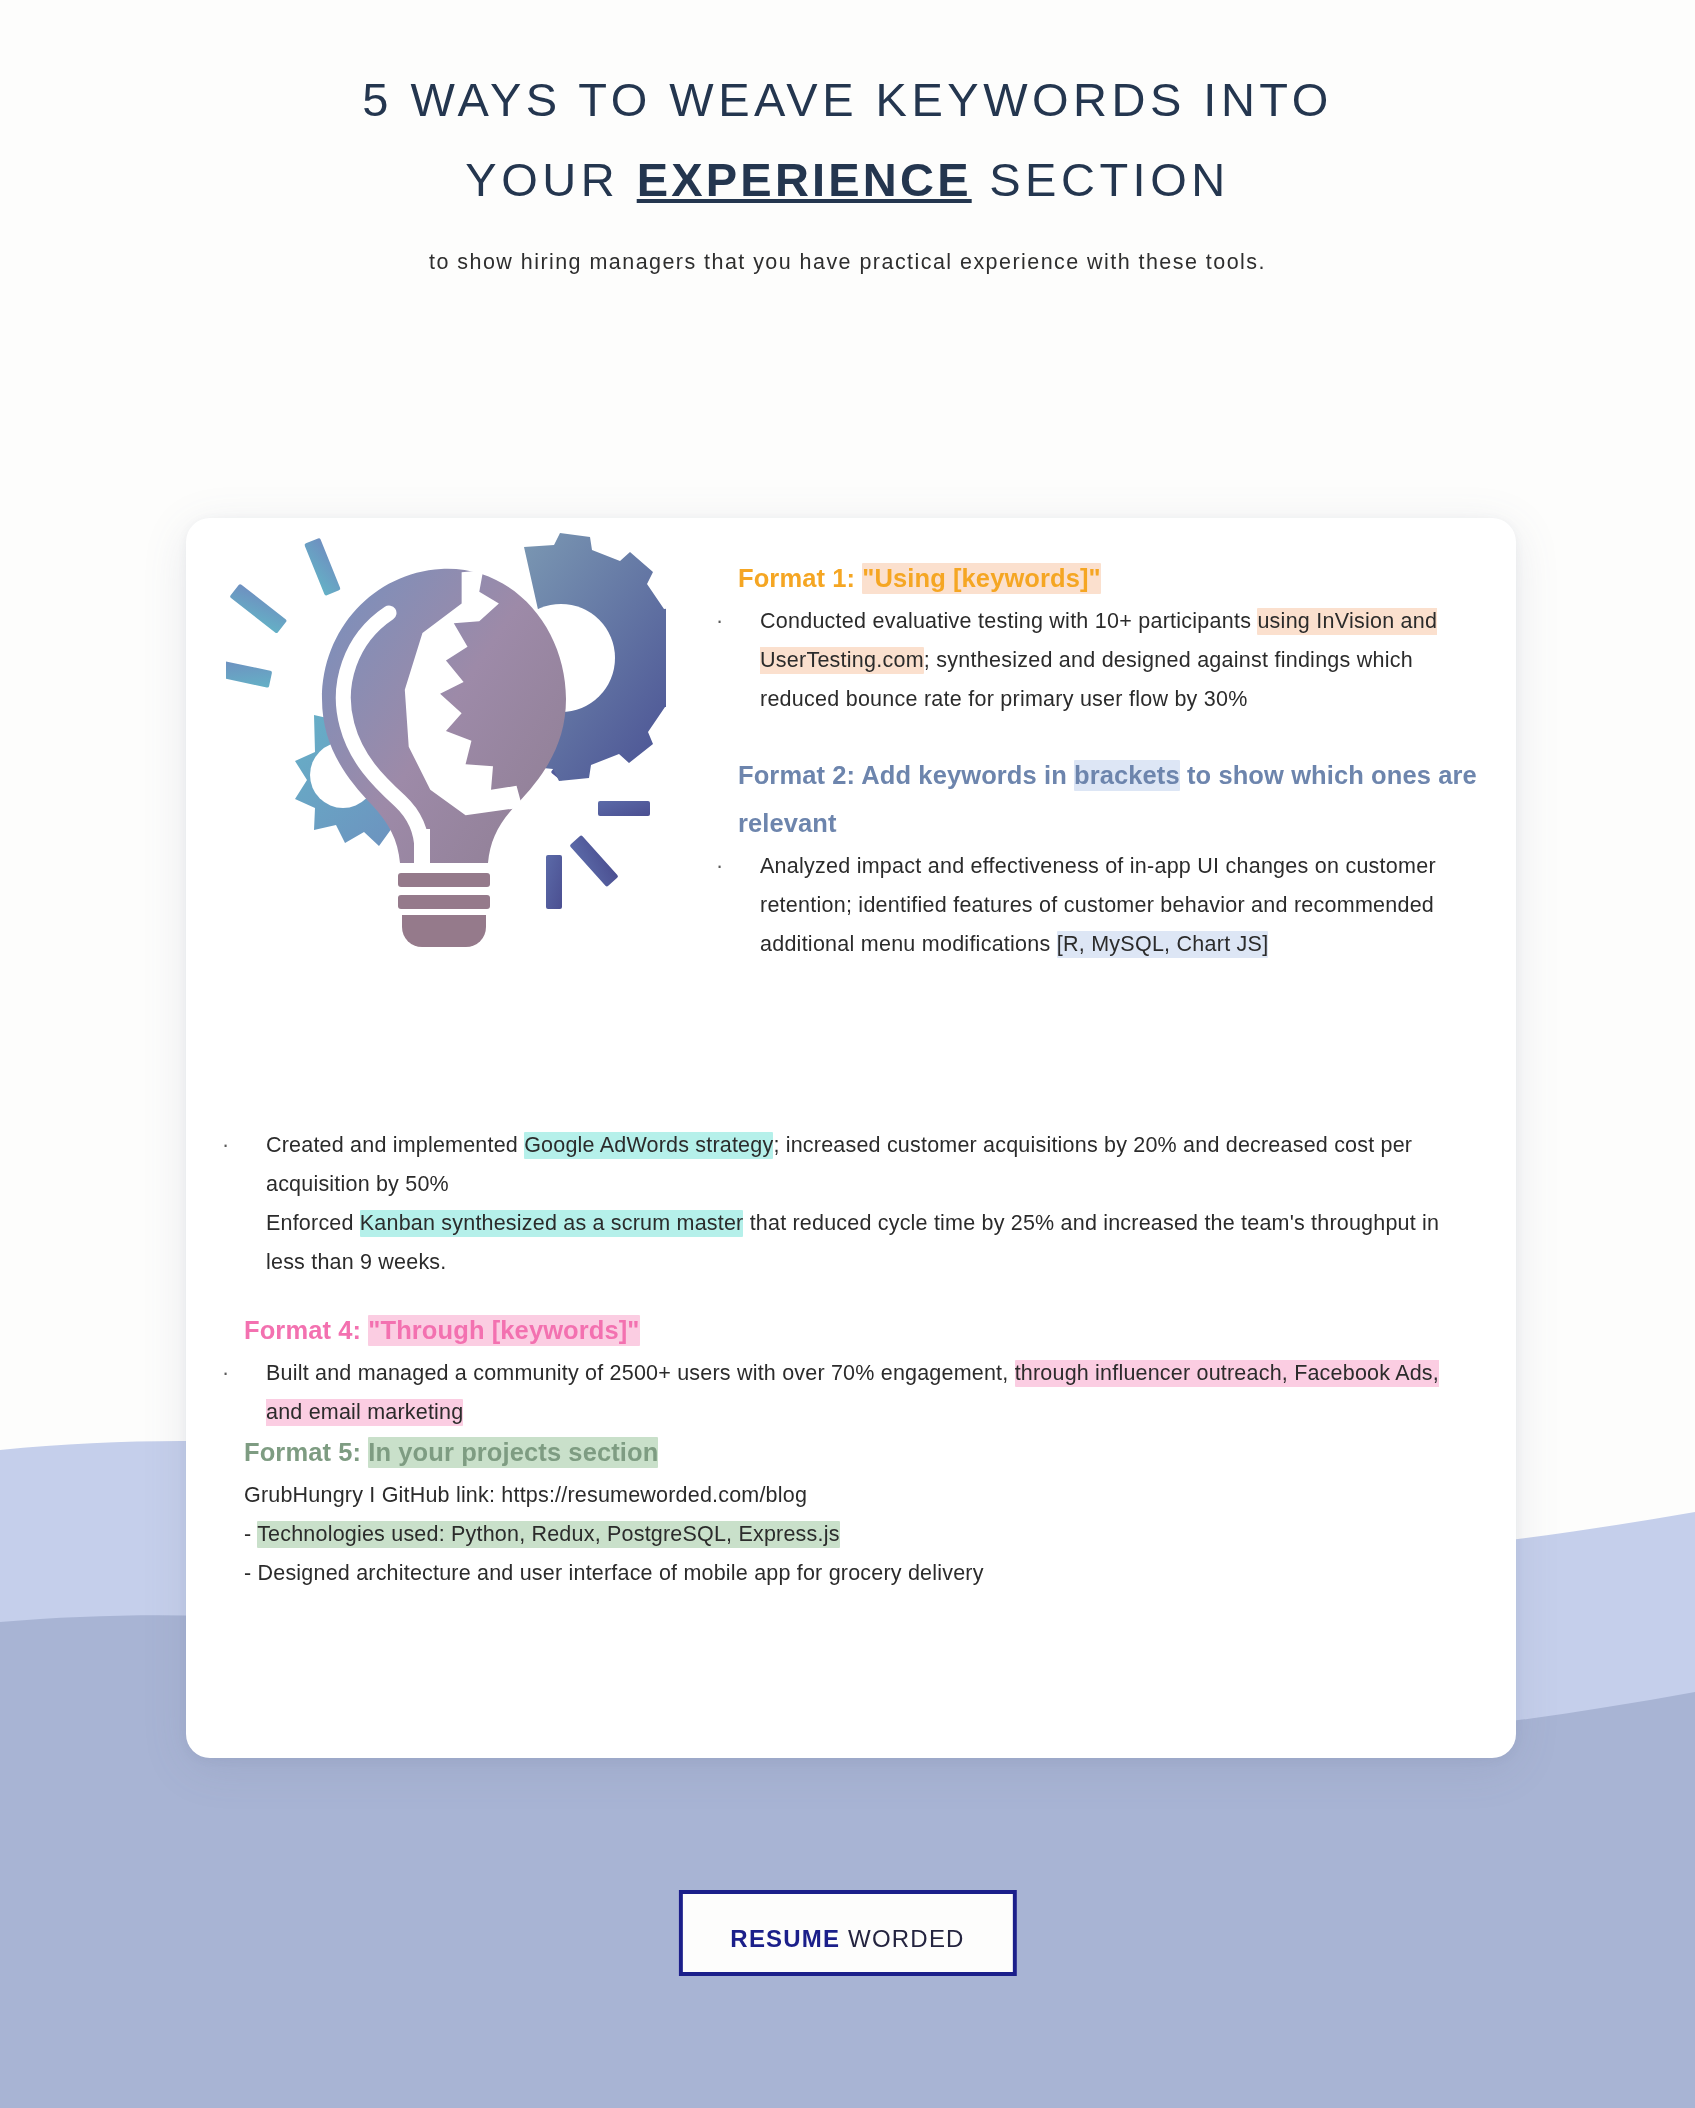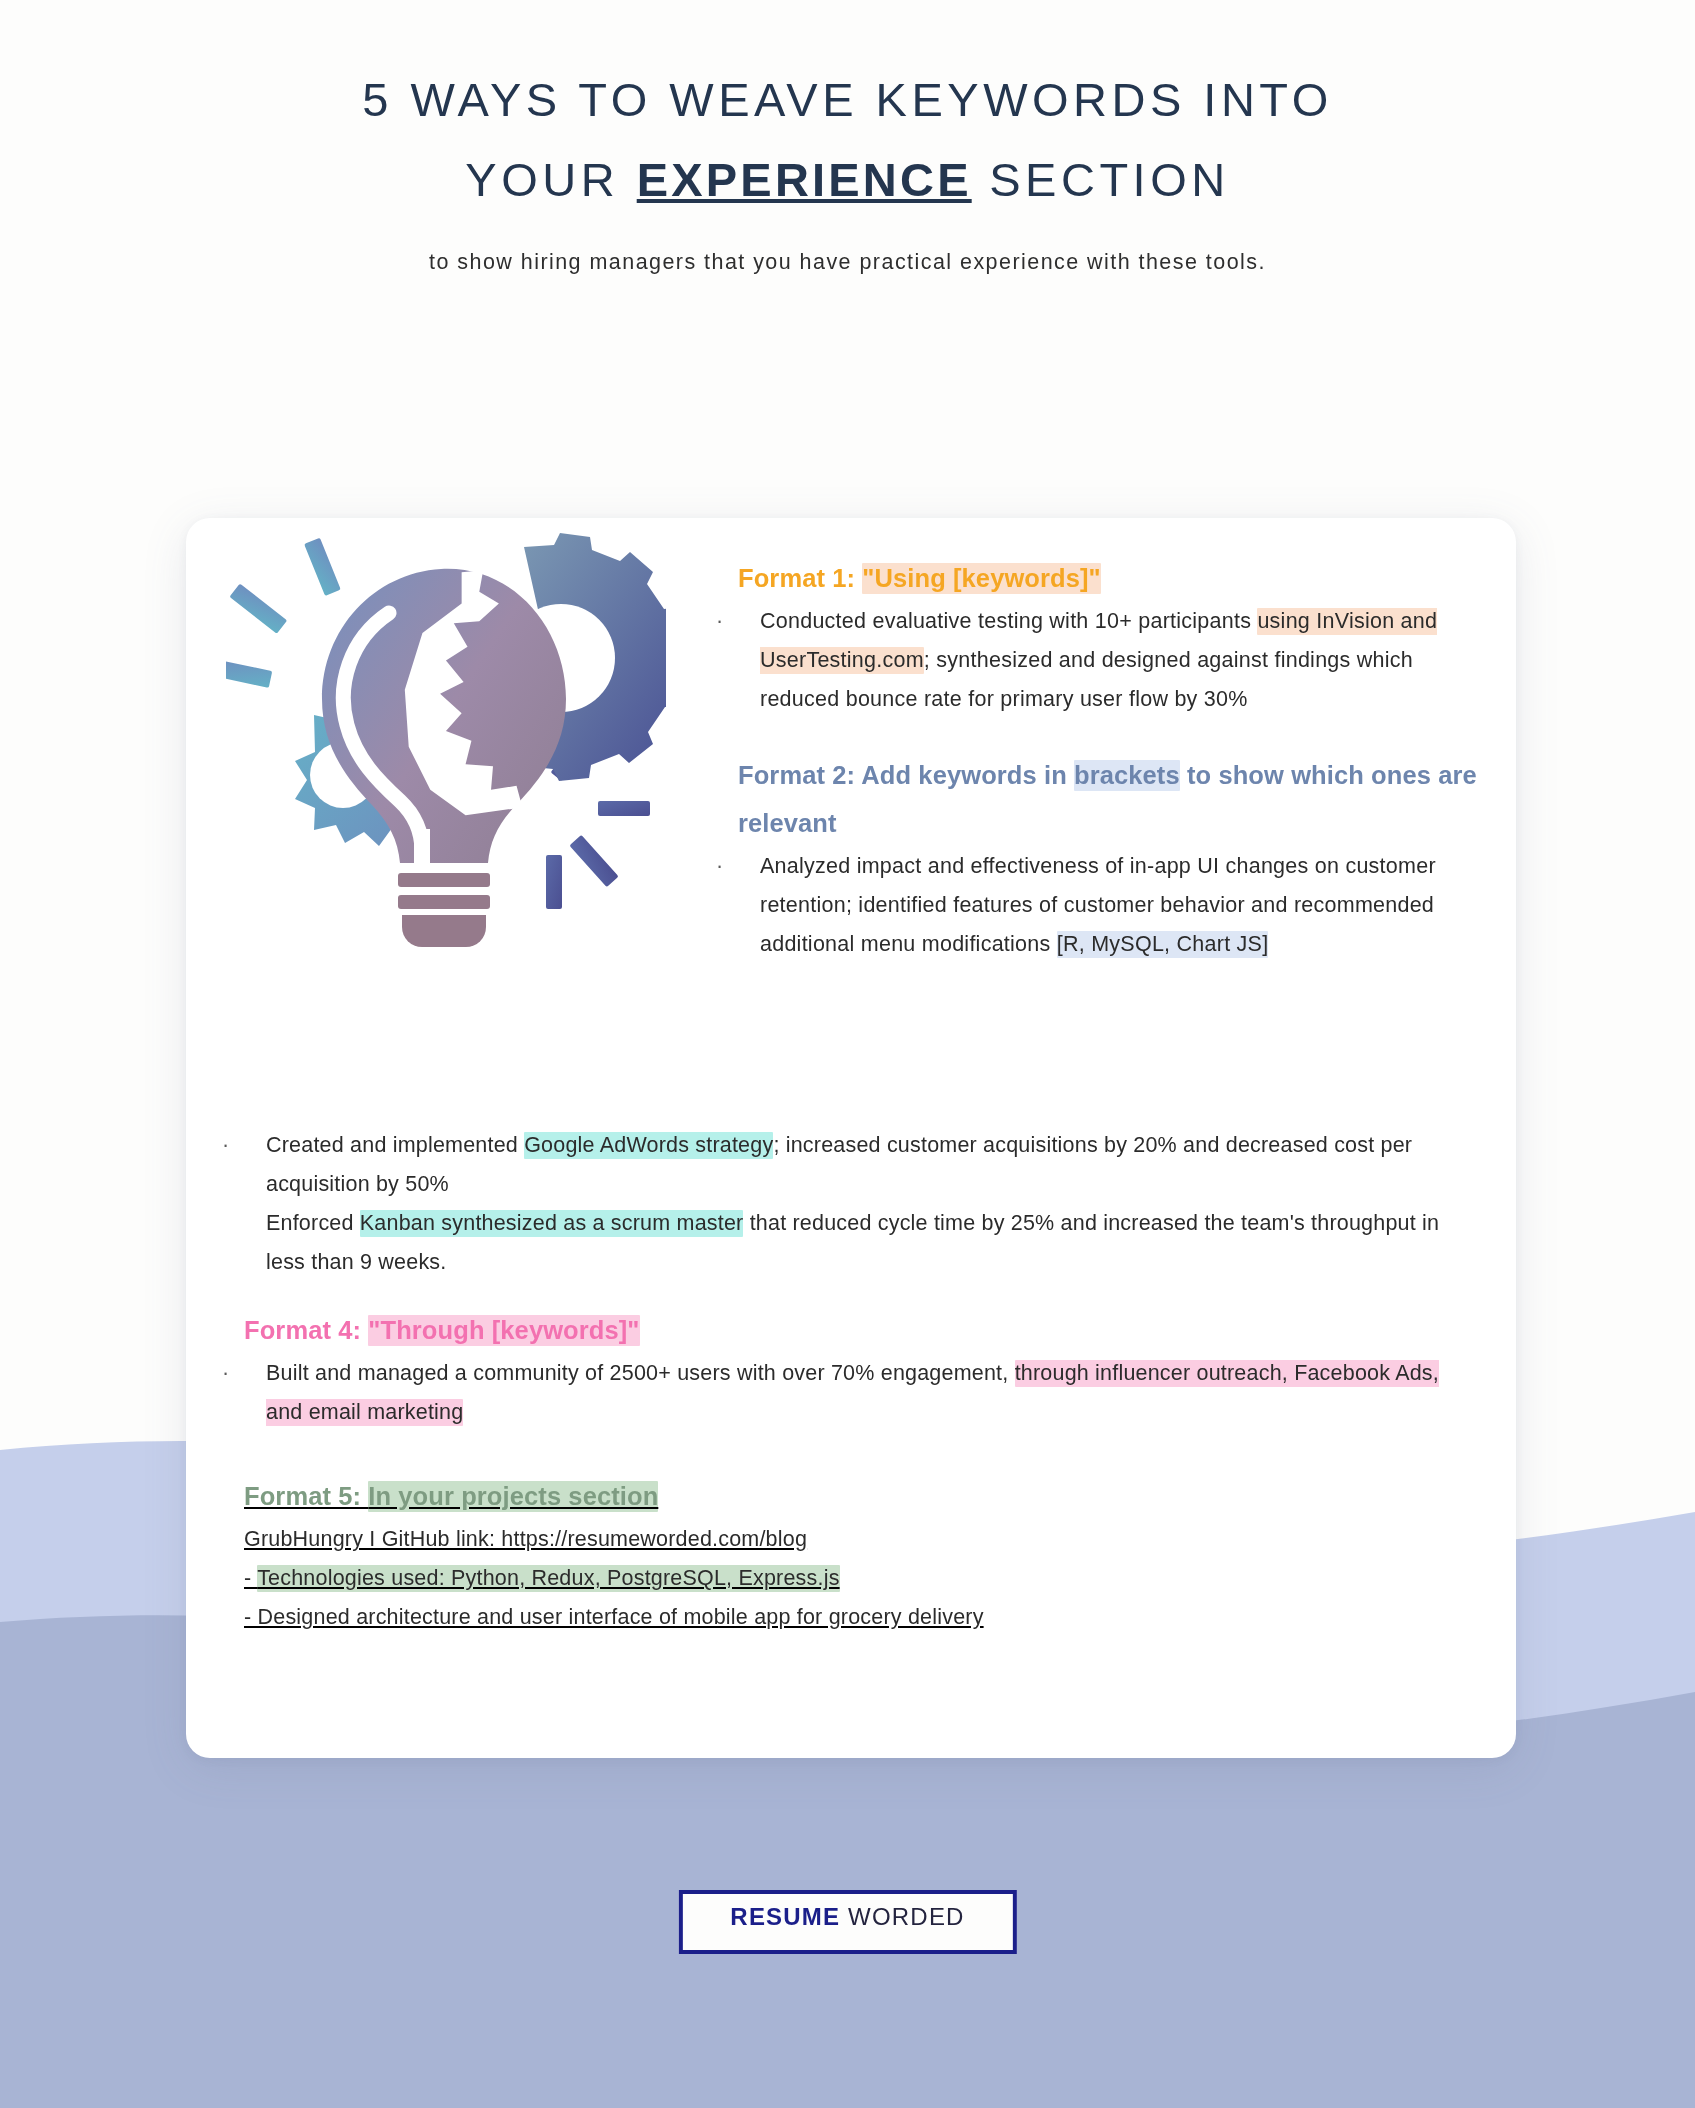--- a/index.html
+++ b/index.html
@@ -142,32 +142,32 @@
   
   .full-block {
     position: absolute;
     left: 58px;
     width: 1230px;
   }
   .full-block .fmt-body { letter-spacing: 0.2px; }
 
   .blk3 { top: 608px; }
   .blk4 { top: 788px; }
-  .blk5 { top: 954px; text-decoration: underline; }
+  .blk5 { top: 910px; }
 
   
   .footer-logo {
     position: absolute;
     left: 50%;
     transform: translateX(-50%);
     top: 1890px;
     z-index: 4;
     border: 4px solid #1b1f8a;
     background: #fdfdfc;
-    padding: 9px 48px 19px;
+    padding: 31px 48px 19px;
     font-size: 24px;
     letter-spacing: 1.2px;
     color: #1c1c3d;
     white-space: nowrap;
   }
   .footer-logo .lg-bold { font-weight: 700; color: #1b1f8a; }
   .footer-logo .lg-light { font-weight: 400; color: #24243f; }
 </style>
 </head>
 <body>

